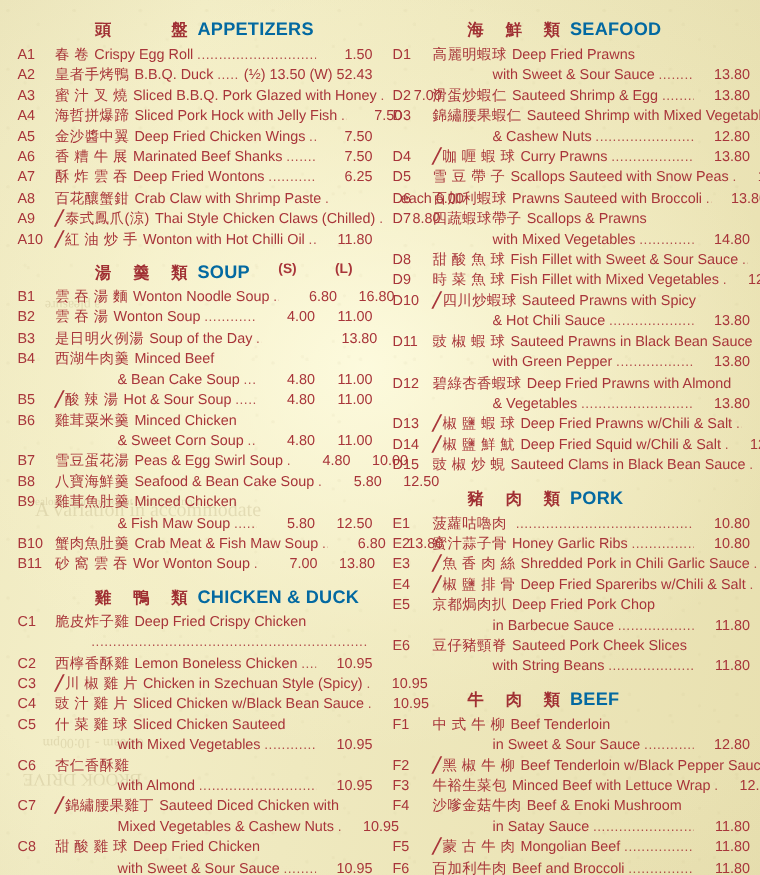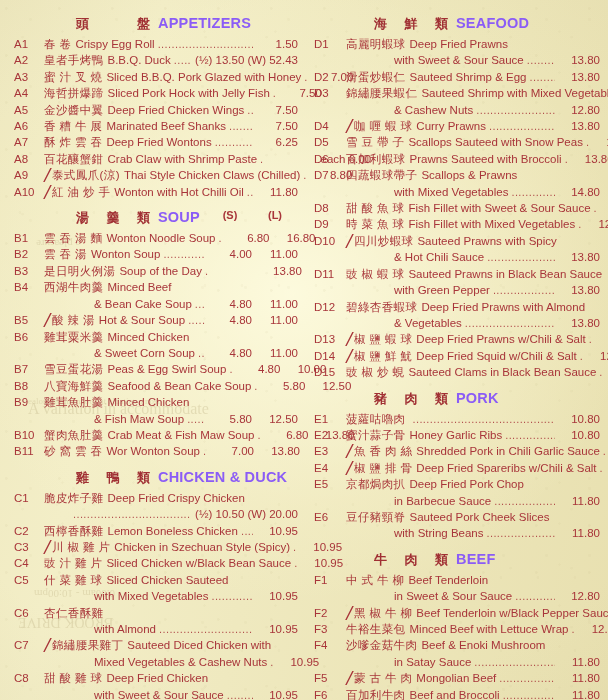--- a/index.html
+++ b/index.html
@@ -74,21 +74,21 @@
     justify-content: space-between;
     font-size: 13px;
     letter-spacing: 0;
     margin-left: 62px;
     color: #a02f33;
   }
   .col-right .sec-head .cn { margin-left: 60px; }
   .sec-head .en {
     font-size: 14.5px;
     margin-left: 8px;
-    color: #8b5cf6;
+    color: #0369a1;
     letter-spacing: 0.2px;
   }
   .sec-head .sl {
     position: absolute;
     right: 0;
     display: flex;
     font-size: 11px;
     font-weight: bold;
   }
   .sec-head .sl span { display:inline-block; text-align:center; }
@@ -376,21 +376,20 @@
           <span class="code">C1</span>
           <span class="cnname">脆皮炸子雞</span>
           <span class="en">Deep Fried Crispy Chicken</span>
           <span class="dots"></span>
           <span class="price w1"></span>
         </div>
         <div class="row cont">
           <span class="indent" style="width: 56px; flex: 0 0 56px;"></span>
           <span class="en"></span>
           <span class="dots">..........................................................................................</span>
-          <span class="price w1" style="width: 104px;">(½) 10.50 (W) 20.00</span>
         </div>
         <div class="row">
           <span class="code">C2</span>
           <span class="cnname">西檸香酥雞</span>
           <span class="en">Lemon Boneless Chicken</span>
           <span class="dots">..........................................................................................</span>
           <span class="price w1">10.95</span>
         </div>
         <div class="row">
           <span class="code">C3</span>

